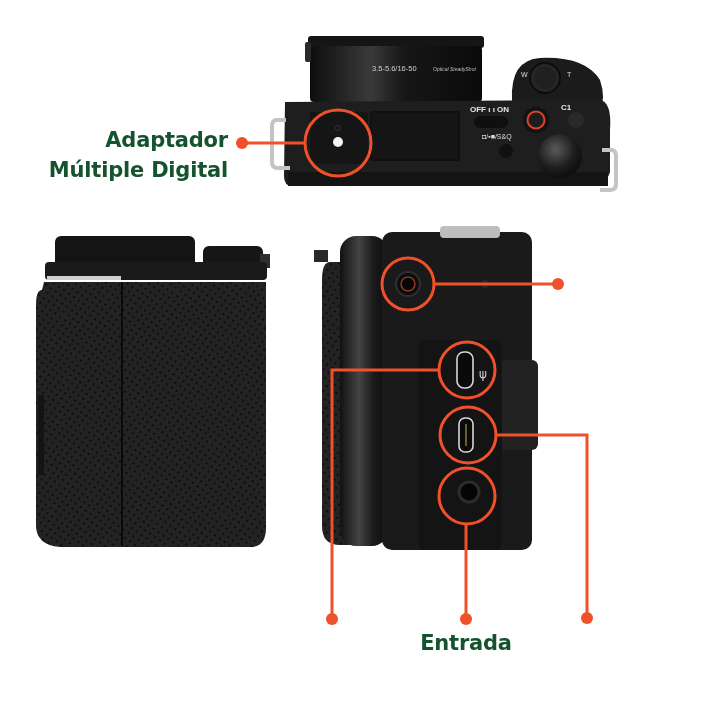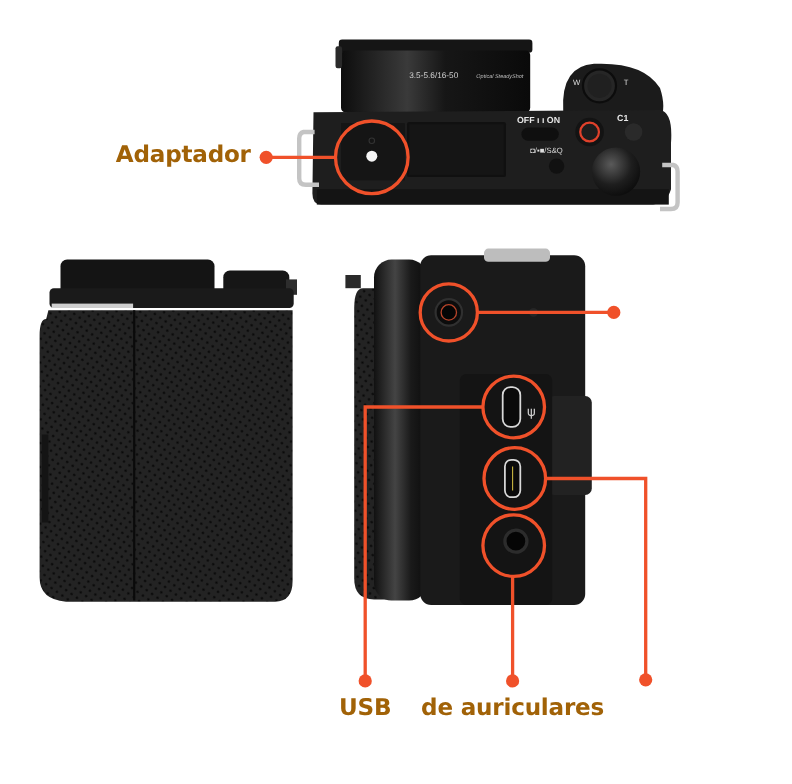--- a/index.html
+++ b/index.html
@@ -1,18 +1,18 @@
 <!DOCTYPE html>
 <html><head>
 <meta charset="utf-8">
 <style>
   html,body{margin:0;padding:0;background:#ffffff;}
   body{width:720px;height:713px;position:relative;overflow:hidden;font-family:"DejaVu Sans","Liberation Sans",sans-serif;}
   .stage{position:absolute;left:0;top:0;width:720px;height:627px;}
-  .label{position:absolute;color:#a16207;font-weight:bold;font-size:21px;line-height:30px;letter-spacing:-0.2px;}
+  .label{position:absolute;color:#14532d;font-weight:bold;font-size:21px;line-height:30px;letter-spacing:-0.2px;}
   .label.right{text-align:right;}
   .label.center{text-align:center;}
   svg{position:absolute;left:0;top:0;}
 </style>
 </head>
 <body>
 
 <div class="stage">
 
 <svg width="720" height="713" viewBox="0 0 720 713">
@@ -134,23 +134,23 @@
     <circle cx="242" cy="143" r="6"></circle>
     <circle cx="558" cy="284" r="6"></circle>
     <circle cx="332" cy="619" r="6"></circle>
     <circle cx="466" cy="619" r="6"></circle>
     <circle cx="587" cy="618" r="6"></circle>
   </g>
 </svg>
 
 <div class="label right" style="left:20px;top:125px;width:208px;">
   <div>Adaptador</div>
+  <div>Múltiple Digital</div>
 </div>
 
 
-<div class="label center" style="left:292px;top:628px;width:80px;">USB</div>
 
 <div class="label center" style="left:366px;top:628px;width:200px;">
-  <div>de auriculares</div>
+  <div>Entrada</div>
 </div>
 
 
 </div>
 
 </body></html>

